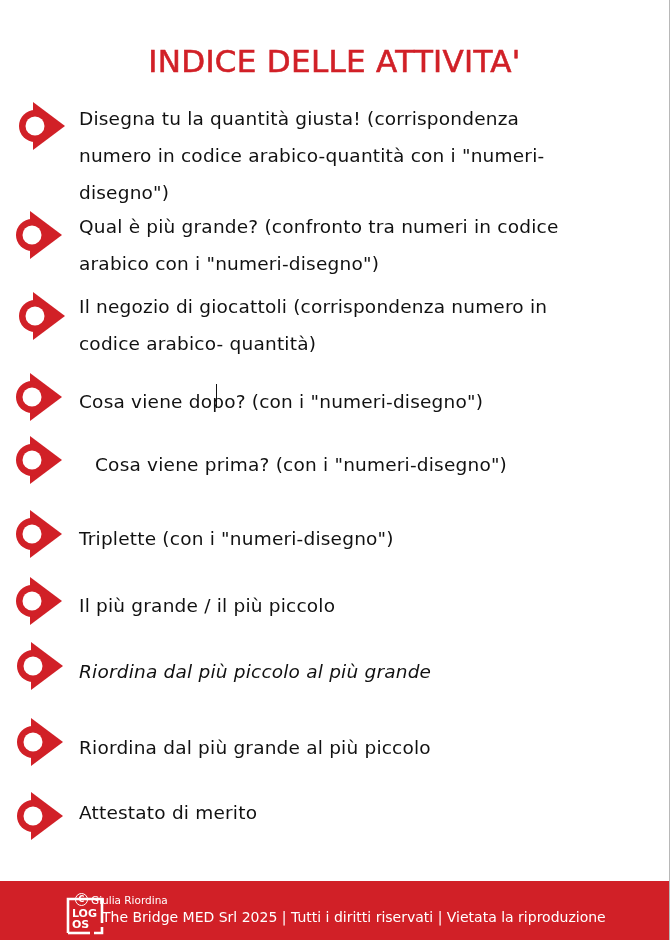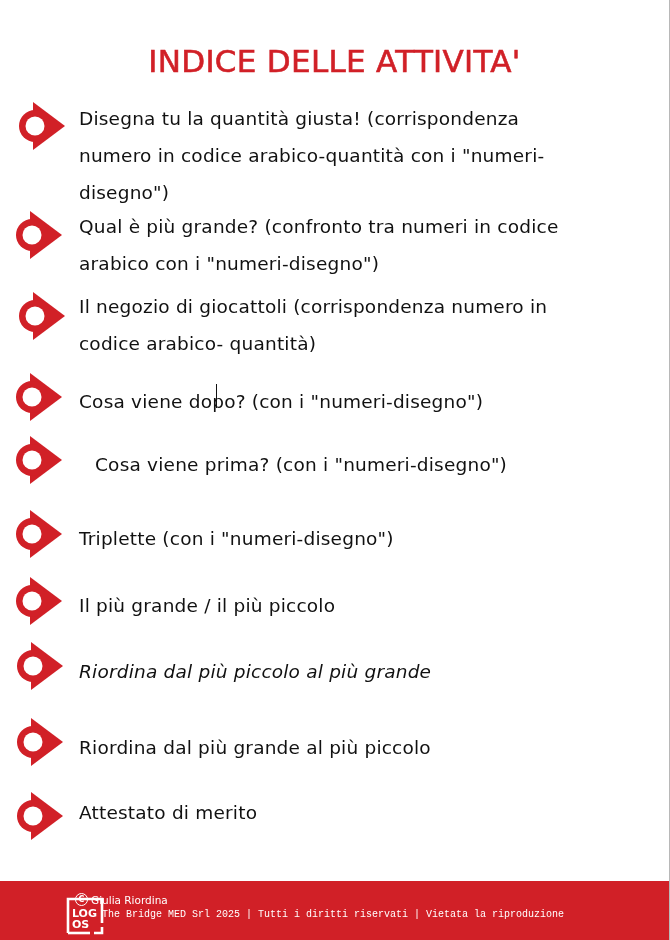--- a/index.html
+++ b/index.html
@@ -92,24 +92,23 @@
       line-height: 11px;
       text-align: center;
       font-weight: bold;
       color: #ffffff;
       box-sizing: content-box;
     }
     .footer-line2 {
       position: absolute;
       left: 102px;
       top: 28px;
-      font-size: 10px;
+      font-size: 14px;
       color: #ffffff;
       white-space: nowrap;
-      font-family: Liberation Mono, monospace;
     }
     .caret {
       position: absolute;
       left: 216px;
       top: 384px;
       width: 1px;
       height: 24px;
       background: #111111;
     }
   </style>

